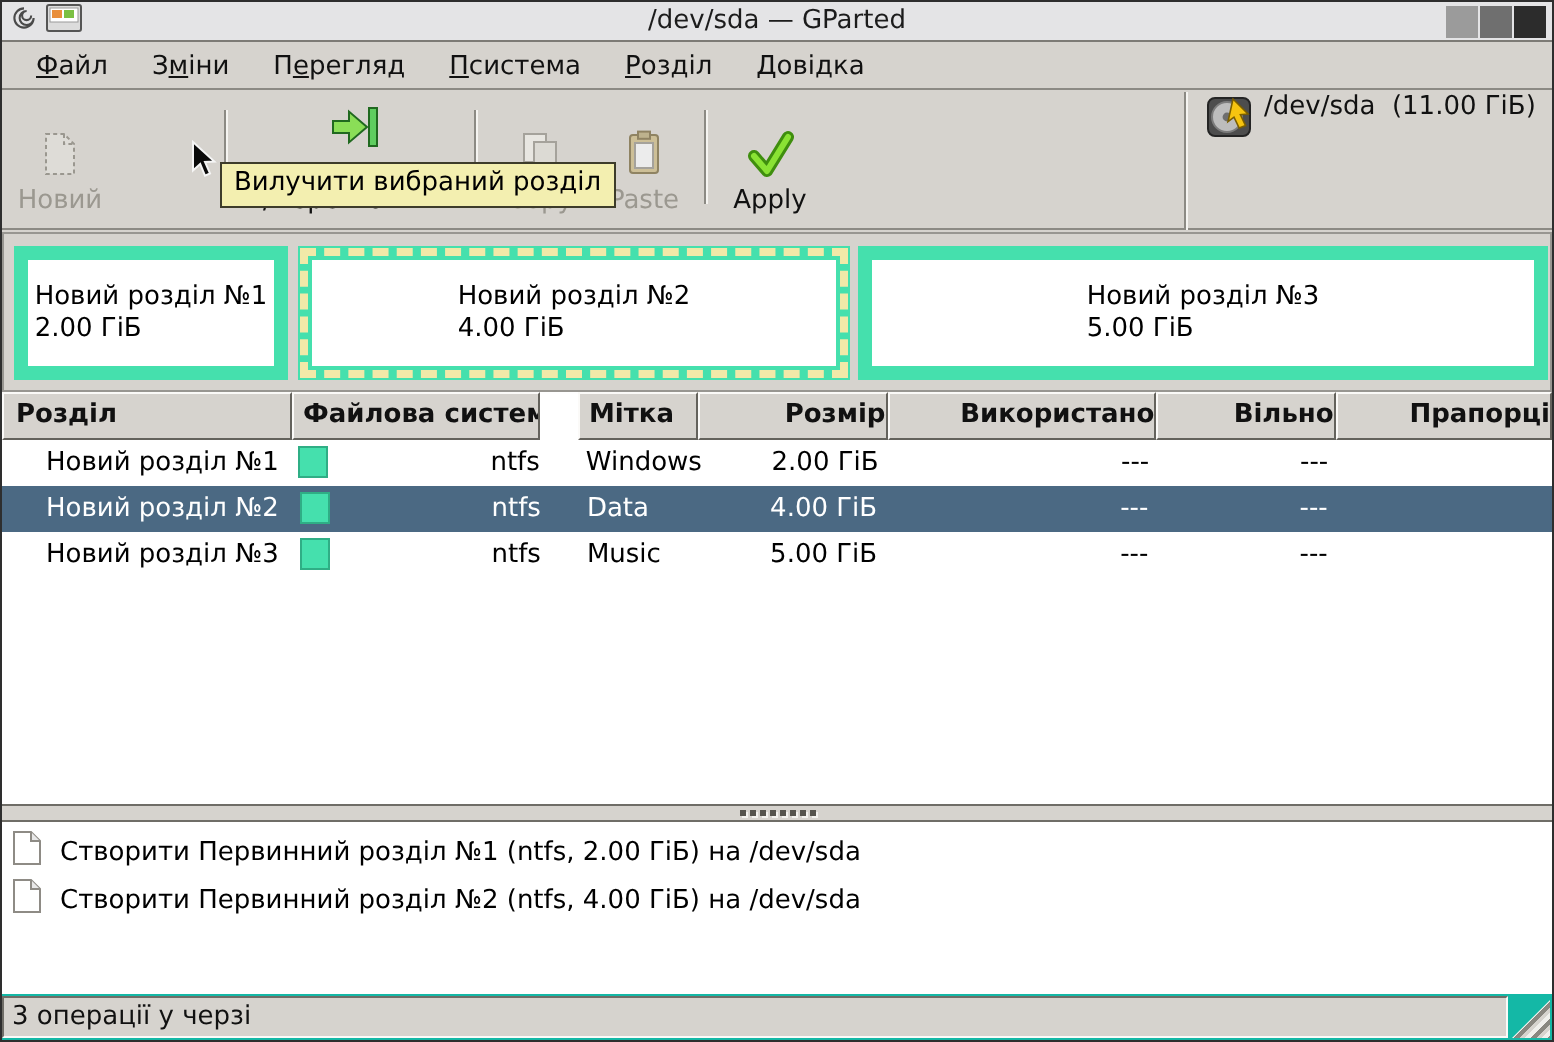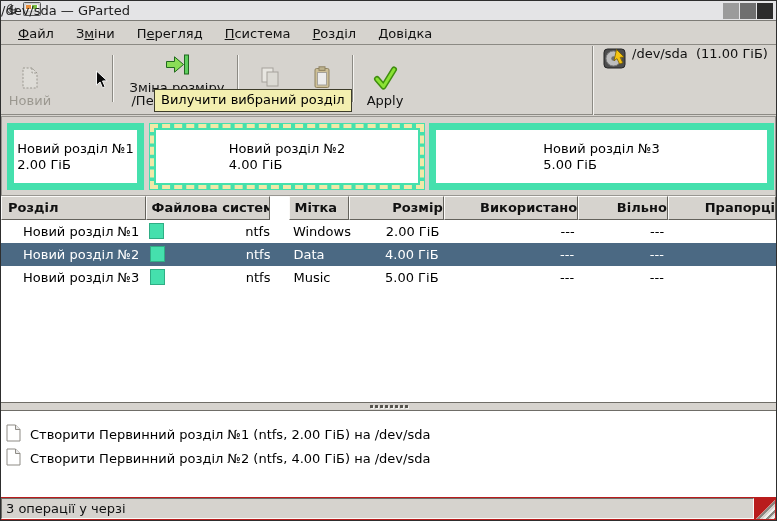--- a/index.html
+++ b/index.html
@@ -4,21 +4,21 @@
 <style>
   * { box-sizing: border-box; margin: 0; padding: 0; }
   body { margin:0; background:#555; font-family:"DejaVu Sans","Liberation Sans",sans-serif; }
   .window { position:relative; width:777px; height:521px; background:#d6d3ce; overflow:hidden;
             box-shadow: inset 0 0 0 1px #2e2e2e; font-size:13px; color:#111; }
 
   
   .titlebar { position:absolute; left:1px; top:1px; width:775px; height:20px;
               background:#e4e4e6; border-bottom:1px solid #7d7b76; display:flex; align-items:center; }
   .titlebar .ticons { display:flex; align-items:center; gap:4px; padding-left:4px; }
-  .title-text { position:absolute; left:0; right:0; color:#1c1c1c; font-size:13px; }
+  .title-text { position:absolute; left:0; right:0; text-align:center; color:#1c1c1c; font-size:13px; }
   .winbtns { position:absolute; right:3px; top:2px; display:flex; gap:1px; }
   .winbtn { width:16px; height:16px; }
   .winbtn.b1 { background:#9b9b9b; } .winbtn.b2 { background:#6f6f6f; } .winbtn.b3 { background:#2c2c2c; }
 
   
   .menubar { position:absolute; left:1px; top:22px; width:775px; height:23px;
              background:#d6d3ce; border-bottom:1px solid #8c8a84; display:flex; align-items:center; padding-left:6px; }
   .menu-item { padding:2px 11px; white-space:nowrap; cursor:default; }
   .u { text-decoration:underline; }
 
@@ -36,23 +36,23 @@
   .tsep-tall { position:absolute; top:0; height:69px; width:2px;
           border-left:1px solid #8c8a84; border-right:1px solid #f5f4f1; }
   .two-line { display:flex; flex-direction:column; align-items:center; }
 
   .device-combo { position:absolute; left:597px; top:0; width:176px; height:69px;
                   display:flex; gap:5px; padding:0 4px; cursor:default; }
   .device-combo .dtext { white-space:pre; flex:1; font-size:13px; }
   .combo-sep { width:1px; height:40px; background:#a09e98; }
 
   
-  .tooltip { position:absolute; left:110px; top:89px; height:23px; z-index:50;
+  .tooltip { position:absolute; left:110px; top:81px; height:23px; z-index:50;
              background:#f3efb0; border:1px solid #3d3c2a; padding:2px 6px 0 6px;
-             font-size:13px; white-space:nowrap; color:#000;margin-left:44px; }
+             font-size:13px; white-space:nowrap; color:#000; }
 
   
   .cursor { position:absolute; left:95px; top:70px; z-index:60; }
 
   
   .diskview { position:absolute; left:1px; top:116px; width:775px; height:80px;
               background:#d6d3ce; border:1px solid #989691; }
   .part { position:absolute; top:6px; height:67px; background:#45e0ad; }
   .part .sel-dash { position:absolute; inset:1px; border:4px dashed #f1e9a8; }
   .part .part-inner { position:absolute; inset:7px; background:#fff; display:flex;
@@ -81,26 +81,26 @@
   .swatch { position:absolute; left:3px; top:3px; width:15px; height:16px;
             background:#45e0ad; border:1px solid #2fae85; }
 
   
   .pane-sep { position:absolute; left:1px; top:402px; width:775px; height:9px; background:#d6d3ce;
               border-top:1px solid #6f6d67; border-bottom:1px solid #6f6d67;
               display:flex; justify-content:center; align-items:center; gap:2px; }
   .dot { width:3px; height:3px; background:#55534d; box-shadow:1px 1px 0 #f2f1ee; }
 
   
-  .ops { position:absolute; left:1px; top:411px; width:775px; height:86px; background:#fff; padding-top:11px; }
+  .ops { position:absolute; left:1px; top:411px; width:775px; height:86px; background:#fff; padding-top:3px; }
   .op { display:flex; align-items:center; height:24px; padding-left:5px; gap:9px;
         font-size:13px; color:#000; white-space:nowrap; }
 
   
-  .statusbar { position:absolute; left:1px; top:497px; width:775px; height:23px; background:#b91c1c; }
+  .statusbar { position:absolute; left:1px; top:497px; width:775px; height:23px; background:#14b8a6; }
   .status-msg { position:absolute; left:0; top:1px; height:21px; width:753px;
                 border-top:1px solid #6f6d67; border-left:1px solid #6f6d67;
                 border-right:1px solid #fbfaf8; border-bottom:1px solid #fbfaf8;
                 background:#d6d3ce; font-size:13px; line-height:19px; padding-left:4px; }
   .grip { position:absolute; right:1px; bottom:1px; width:19px; height:19px;
           clip-path: polygon(100% 0, 100% 100%, 0 100%);
           background: repeating-linear-gradient(135deg, #f0efec 0 2px, #898780 2px 4px, #d6d3ce 4px 6px); }
 </style>
 </head>
 <body>

